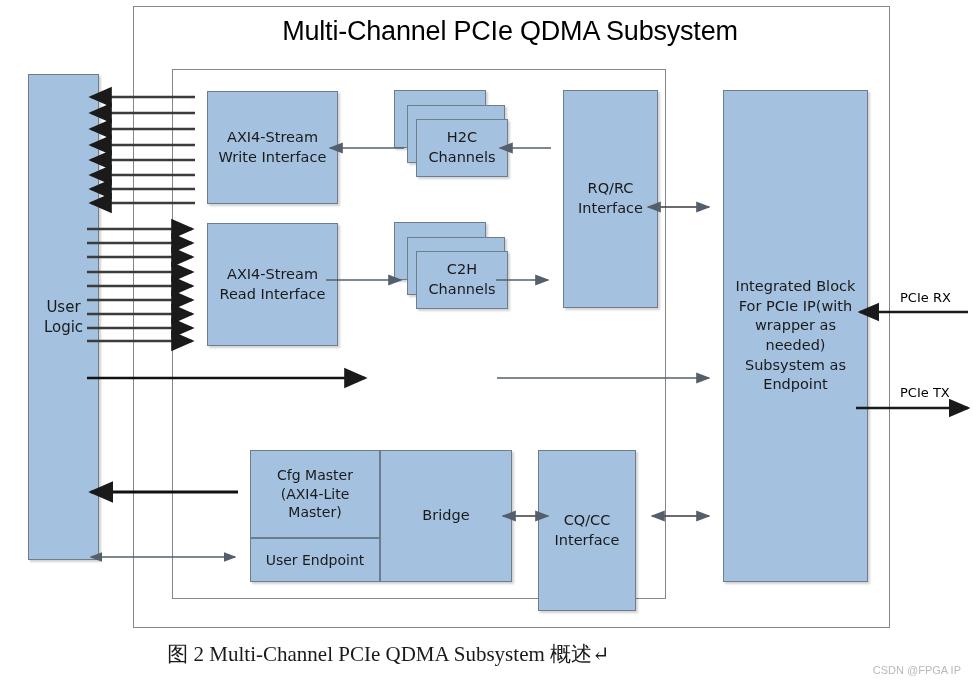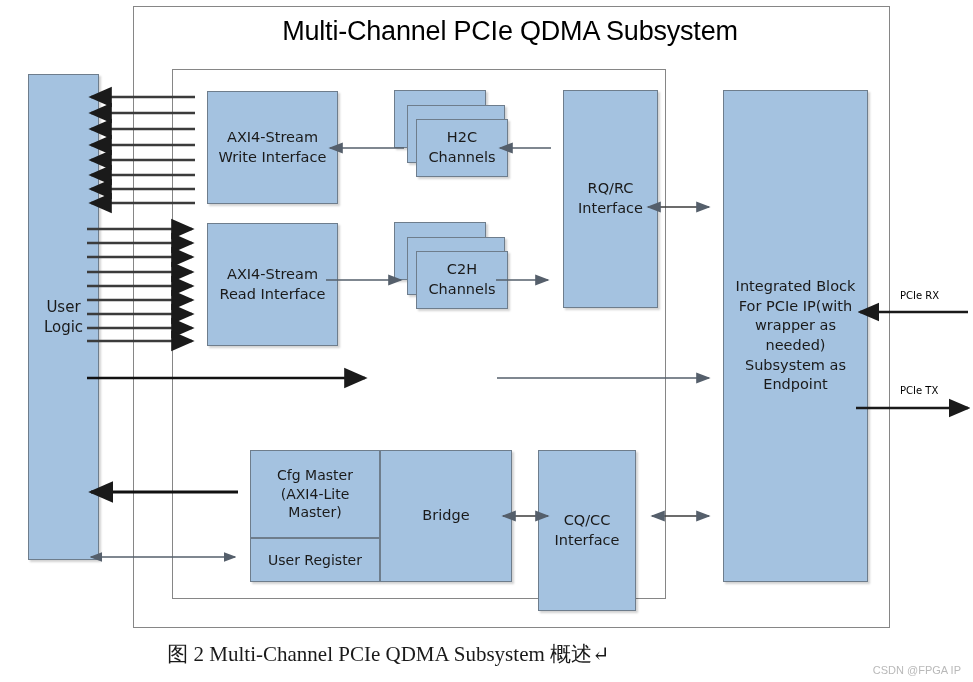--- a/index.html
+++ b/index.html
@@ -85,21 +85,21 @@
   #user-register   { left: 238px; top: 538px; width: 130px; height: 44px; font-size: 14px; }
   #bridge          { left: 368px; top: 450px; width: 132px; height: 132px; }
   #cqcc            { left: 526px; top: 450px; width: 98px;  height: 161px; }
 
   
   #wires { position: absolute; left: 0; top: 0; width: 973px; height: 682px; pointer-events: none; z-index: 8; }
 
   
   .ext-label {
     position: absolute;
-    font-size: 10px;
+    font-size: 13px;
     color: #000;
     font-family: "DejaVu Sans", sans-serif;
     white-space: nowrap;
   }
   #lbl-rx { left: 900px; top: 290px; }
   #lbl-tx { left: 900px; top: 385px; }
 
   
   .caption {
     position: absolute;
@@ -180,21 +180,21 @@
 Subsystem as
 Endpoint</span>
   </div>
 
   <div class="blk" id="cfg-master">
     <span class="txt">Cfg Master
 (AXI4-Lite
 Master)</span>
   </div>
   <div class="blk" id="user-register">
-    <span class="txt">User Register</span>
+    <span class="txt">User Endpoint</span>
   </div>
   <div class="blk" id="bridge">
     <span class="txt">Bridge</span>
   </div>
   <div class="blk" id="cqcc">
     <span class="txt">CQ/CC
 Interface</span>
   </div>
 
   <svg id="wires" viewBox="0 0 973 682">

